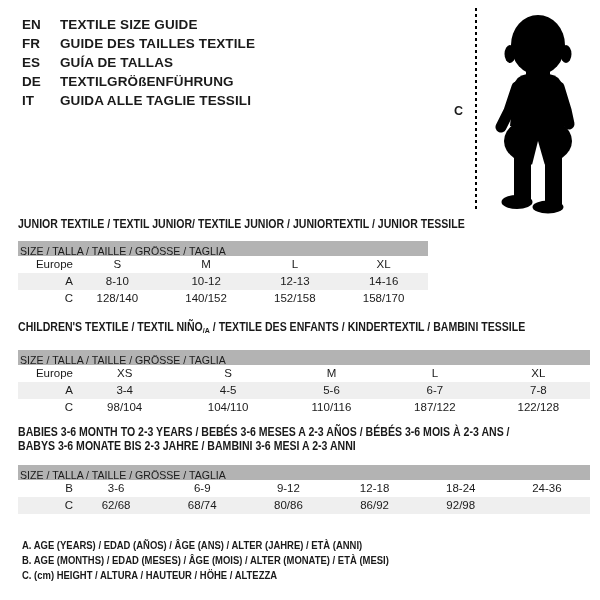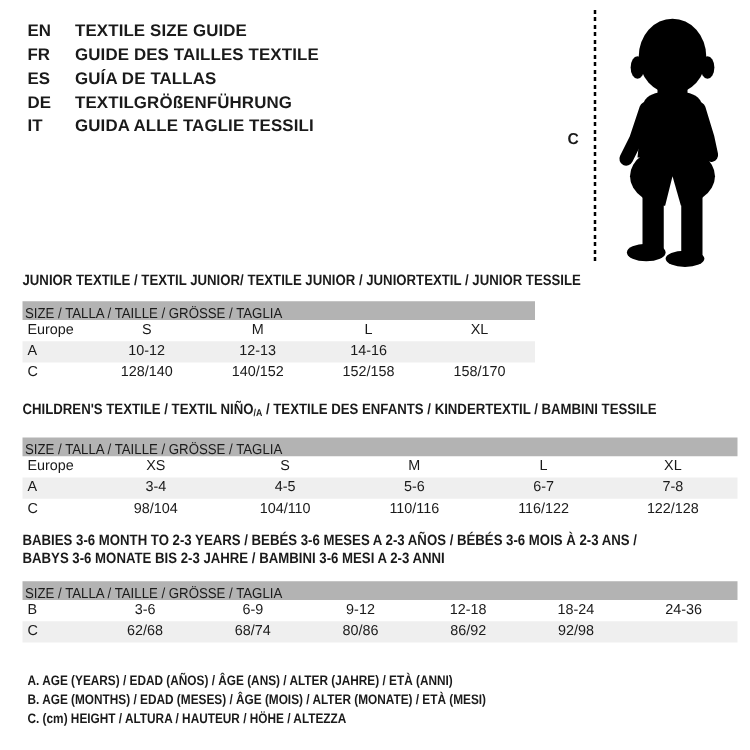--- a/index.html
+++ b/index.html
@@ -50,21 +50,21 @@
   .t3 .bar{margin-top:12px;}
   .bar-text{
     display:inline-block;line-height:15px;font-size:11.5px;color:#1b1b1b;
     transform:scaleX(0.92);transform-origin:0 50%;white-space:nowrap;
   }
   .trow{display:grid;height:17px;line-height:17px;font-size:11.5px;}
   .g5{grid-template-columns:55px repeat(4,1fr);}
   .g6{grid-template-columns:55px repeat(5,1fr);}
   .g7{grid-template-columns:55px repeat(6,1fr);}
   .trow .cell{text-align:center;white-space:nowrap;}
-  .trow .rowlabel{text-align:left;padding-left:4px;}
+  .trow .rowlabel{text-align:right;padding-left:4px;}
   .alt{background:var(--alt-row);}
 
   
   .legend{position:absolute;left:22px;top:538px;}
   .legend .lline{
     height:15px;line-height:15px;font-size:11px;font-weight:700;white-space:nowrap;
     transform:scaleX(0.86);transform-origin:0 50%;
   }
 </style>
 </head>
@@ -133,20 +133,21 @@
     </div>
     <div class="trow g5">
       <div class="cell rowlabel">Europe</div>
       <div class="cell">S</div>
       <div class="cell">M</div>
       <div class="cell">L</div>
       <div class="cell">XL</div>
     </div>
     <div class="trow g5 alt">
       <div class="cell rowlabel">A</div>
+      <div class="cell">8-10</div>
       <div class="cell">10-12</div>
       <div class="cell">12-13</div>
       <div class="cell">14-16</div>
     </div>
     <div class="trow g5">
       <div class="cell rowlabel">C</div>
       <div class="cell">128/140</div>
       <div class="cell">140/152</div>
       <div class="cell">152/158</div>
       <div class="cell">158/170</div>
@@ -172,21 +173,21 @@
       <div class="cell">4-5</div>
       <div class="cell">5-6</div>
       <div class="cell">6-7</div>
       <div class="cell">7-8</div>
     </div>
     <div class="trow g6">
       <div class="cell rowlabel">C</div>
       <div class="cell">98/104</div>
       <div class="cell">104/110</div>
       <div class="cell">110/116</div>
-      <div class="cell">116/122</div>
+      <div class="cell">187/122</div>
       <div class="cell">122/128</div>
     </div>
   </section>
 
   <section class="tbl t3">
     <h3 class="ttl">
       <span class="tline">BABIES 3-6 MONTH TO 2-3 YEARS / BEBÉS 3-6 MESES A 2-3 AÑOS / BÉBÉS 3-6 MOIS À 2-3 ANS /</span>
       <span class="tline">BABYS 3-6 MONATE BIS 2-3 JAHRE / BAMBINI 3-6 MESI A 2-3 ANNI</span>
     </h3>
     <div class="bar">

